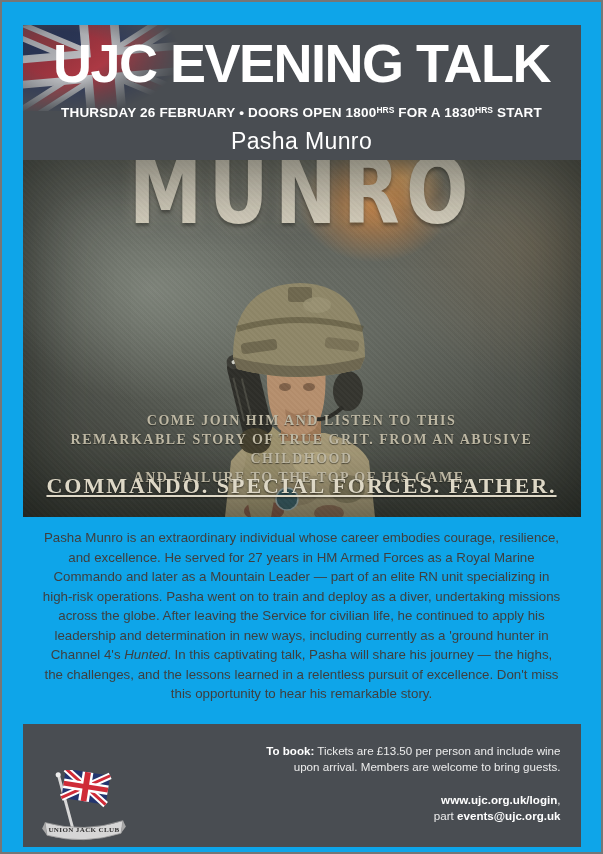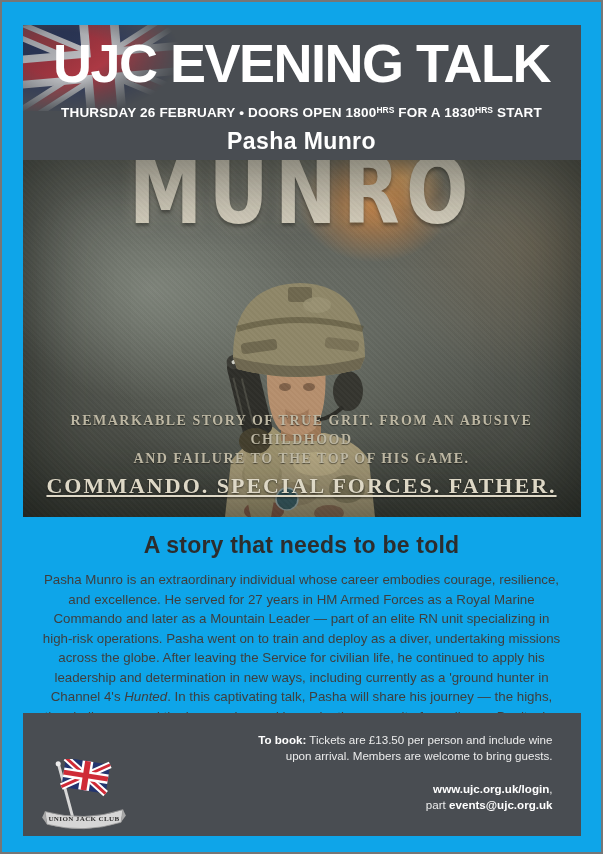--- a/index.html
+++ b/index.html
@@ -29,21 +29,21 @@
     position:relative; z-index:2; padding-top:10px;
     font-size:54px; line-height:56px; font-weight:bold; letter-spacing:-1.5px;
   }
   .date-line {
     position:relative; z-index:2; margin-top:14px;
     font-size:13.5px; font-weight:bold; letter-spacing:.2px;
   }
   .date-line .sup { font-size:8.5px; position:relative; top:-4px; letter-spacing:0; }
   .speaker {
     position:relative; z-index:2; margin-top:8px;
-    font-size:23px; font-weight:bold; letter-spacing:.4px;
+    font-size:23px; font-weight:normal; letter-spacing:.4px;
   }
 
   
   .hero {
     position:relative; height:357px; overflow:hidden;
     background:
       radial-gradient(ellipse 110px 85px at 63% 12%, rgba(238,142,58,.78), rgba(238,142,58,0) 70%),
       radial-gradient(ellipse 60px 45px at 68% 5%, rgba(255,205,130,.65), rgba(255,195,110,0) 72%),
       radial-gradient(ellipse 200px 150px at 23% 36%, rgba(176,186,172,.38), rgba(176,186,172,0) 75%),
       radial-gradient(ellipse 260px 210px at 50% 58%, rgba(152,162,150,.30), rgba(152,162,150,0) 75%),
@@ -85,21 +85,21 @@
   .story { height:196px; text-align:center; }
   .story h2 { padding-top:15px; font-size:23px; font-weight:bold; color:#2d2d2d; letter-spacing:.2px; }
   .story p {
     width:522px; margin:11px auto 0; font-size:13.3px; line-height:19.5px;
     color:#3f3f3f; text-align:center;
   }
   .story p i { font-style:italic;text-align:right; }
 
   
   .footer { position:relative; height:123px; background:#494d52; color:#ececec; }
-  .booking { position:absolute; top:19px; right:28px; width:320px; text-align:right;
+  .booking { position:absolute; top:19px; right:20px; width:320px; text-align:right;
              font-size:11.6px; line-height:15.5px; }
   .booking b { font-weight:bold; color:#ffffff; }
   .contact { margin-top:18px; }
   .logo { position:absolute; left:16px; top:46px; width:90px; height:76px; }
 </style>
 </head>
 <body>
 
 <div class="page">
   <div class="content">
@@ -171,29 +171,29 @@
         <path d="M66 108 Q66 36 133 34 Q198 36 198 108 L193 120 Q132 136 70 120 Z" fill="#8f8768"></path>
         <path d="M66 108 Q132 126 198 108 L193 120 Q132 136 70 120 Z" fill="#6e6750"></path>
         <rect x="121" y="38" width="24" height="15" rx="3" fill="#6f684f"></rect>
         <rect x="74" y="92" width="36" height="11" rx="4" fill="#6f684f" transform="rotate(-8 92 97)"></rect>
         <rect x="158" y="90" width="34" height="11" rx="4" fill="#7a7257" transform="rotate(8 175 95)"></rect>
         <path d="M70 80 Q132 62 196 80" stroke="#5e583f" stroke-width="6" fill="none" opacity=".65"></path>
         <ellipse cx="150" cy="56" rx="14" ry="8" fill="#9b9374" opacity=".8"></ellipse>
       </svg>
 
       <div class="caption">
+        <div>COME JOIN HIM AND LISTEN TO THIS</div>
         <div>REMARKABLE STORY OF TRUE GRIT. FROM AN ABUSIVE CHILDHOOD</div>
         <div>AND FAILURE TO THE TOP OF HIS GAME.</div>
       </div>
       <div class="strap">COMMANDO. SPECIAL FORCES. FATHER.</div>
       <div class="vignette"></div>
     </div>
 
     <div class="story">
-      <h2>A story that needs to be told</h2>
       <p><span>Pasha Munro is an extraordinary individual whose career embodies courage, resilience, and excellence. He served for 27 years in HM Armed Forces as a Royal Marine Commando and later as a Mountain Leader — part of an elite RN unit specializing in high-risk operations. Pasha went on to train and deploy as a diver, undertaking missions across the globe. After leaving the Service for civilian life, he continued to apply his leadership and determination in new ways, including currently as a 'ground hunter in Channel 4's </span><i>Hunted</i><span>. In this captivating talk, Pasha will share his journey — the highs, the challenges, and the lessons learned in a relentless pursuit of excellence. Don't miss this opportunity to hear his remarkable story.</span></p>
     </div>
 
     <div class="footer">
       <svg class="logo" viewBox="0 0 90 78">
         <path d="M19 6 L34 62" stroke="#d8d8d8" stroke-width="3"></path>
         <circle cx="18.5" cy="5" r="2.6" fill="#ececec"></circle>
         <g transform="translate(24 2) rotate(9 22 14)">
           <rect width="46" height="30" fill="#23356f"></rect>
           <path d="M0 0 L46 30 M46 0 L0 30" stroke="#ffffff" stroke-width="7"></path>

